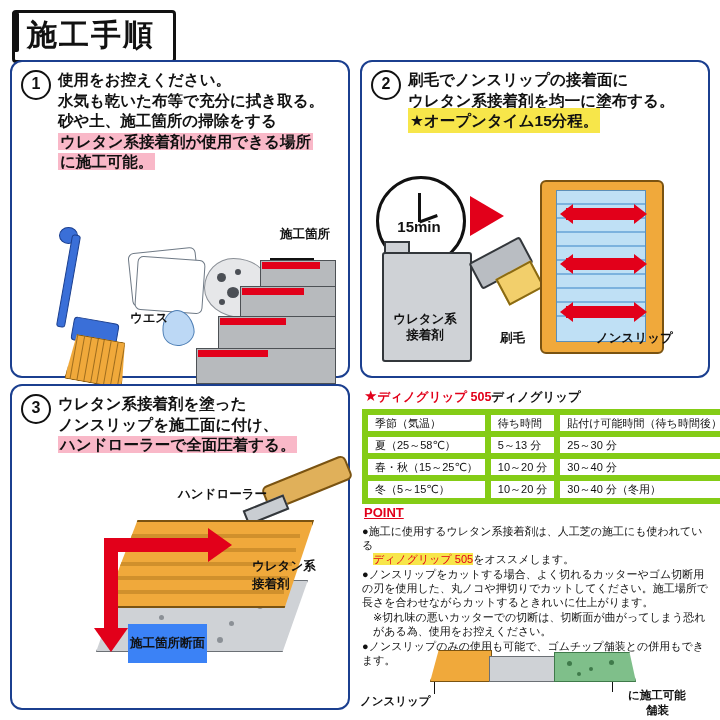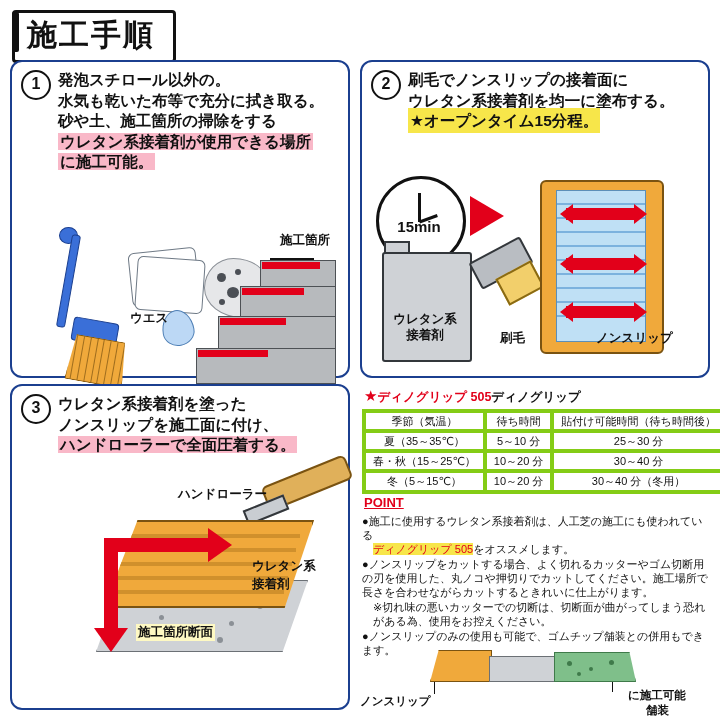--- a/index.html
+++ b/index.html
@@ -110,21 +110,21 @@
   .mat i{position:absolute;height:4px;background:#d0902c;}
   .bigred-v{position:absolute;left:104px;top:538px;width:14px;height:96px;background:#e2001a;}
   .bigred-h{position:absolute;left:104px;top:538px;width:108px;height:14px;background:#e2001a;}
   .bigred-tipR{position:absolute;left:208px;top:528px;width:0;height:0;border-left:24px solid #e2001a;border-top:17px solid transparent;border-bottom:17px solid transparent;}
   .bigred-tipD{position:absolute;left:94px;top:628px;width:0;height:0;border-top:24px solid #e2001a;border-left:17px solid transparent;border-right:17px solid transparent;}
 
   
   .p4{position:absolute;left:362px;top:386px;width:346px;height:330px;font-size:11.5px;line-height:1.3;}
   .tbl-title{font-size:12.5px;font-weight:bold;margin:0 0 3px 2px;}
   table{border-collapse:collapse;width:344px;font-size:11px;}
-  th,td{border:4px solid #84cc16;padding:1px 7px;text-align:center;font-weight:normal;white-space:nowrap;}
+  th,td{border:6px solid #84cc16;padding:1px 7px;text-align:left;font-weight:normal;white-space:nowrap;}
   th{font-weight:normal;}
   .note{margin:3px 0 2px 0;font-size:11px;line-height:1.25;}
   .point{color:#e2001a;font-weight:bold;font-size:13px;margin:1px 0 2px 2px;}
   .point u{}
   .bullets p{margin:0 0 1px 0;font-size:11px;line-height:1.28;}
   .ind{padding-left:11px;display:block;}
   .red{color:#e2001a;}
   .hl-y{background:#f7e64a;}
 
   
@@ -144,21 +144,21 @@
 
   <div class="title-bar">
     <div class="title-accent"></div>
     <div class="title-box">施工手順</div>
   </div>
 
   <div class="panel" id="panel1">
     <div class="step-head">
       <div class="step-num">1</div>
       <div class="step-lines">
-        <div>発泡スチロール以外の。</div>
+        <div>使用をお控えください。</div>
         <div>水気も乾いた布等で充分に拭き取る。</div>
         <div>砂や土、施工箇所の掃除をする</div>
         <div><span class="hl-pink">ウレタン系接着剤が使用できる場所</span></div>
         <div><span class="hl-pink">に施工可能。</span></div>
       </div>
     </div>
 
     <div class="broom-knob"></div>
     <div class="broom-handle"></div>
     <div class="broom-head"></div>
@@ -190,21 +190,21 @@
 
     <div class="stair" style="left:248px;top:198px;width:74px;height:26px;"></div>
     <div class="tread-red" style="left:250px;top:200px;width:58px;height:7px;"></div>
     <div class="stair" style="left:228px;top:224px;width:94px;height:30px;"></div>
     <div class="tread-red" style="left:230px;top:226px;width:62px;height:7px;"></div>
     <div class="stair" style="left:206px;top:254px;width:116px;height:32px;"></div>
     <div class="tread-red" style="left:208px;top:256px;width:66px;height:7px;"></div>
     <div class="stair" style="left:184px;top:286px;width:138px;height:34px;"></div>
     <div class="tread-red" style="left:186px;top:288px;width:70px;height:7px;"></div>
     <div class="leader" style="left:258px;top:196px;width:44px;"></div>
-    <div class="cap art" style="left:268px;top:170px;">施工箇所</div>
+    <div class="cap art" style="left:268px;top:164px;">施工箇所</div>
   </div>
 
   <div class="panel" id="panel2">
     <div class="step-head">
       <div class="step-num">2</div>
       <div class="step-lines">
         <div>刷毛でノンスリップの接着面に</div>
         <div>ウレタン系接着剤を均一に塗布する。</div>
         <div><span class="hl-yellow">★オープンタイム15分程。</span></div>
       </div>
@@ -284,39 +284,39 @@
     <i style="left:14px;top:40px;width:172px;"></i>
     <i style="left:10px;top:54px;width:172px;"></i>
     <i style="left:6px;top:68px;width:172px;"></i>
   </div>
   <div class="bigred-h"></div>
   <div class="bigred-v"></div>
   <div class="bigred-tipR"></div>
   <div class="bigred-tipD"></div>
   <div class="cap" style="position:absolute;left:252px;top:558px;">ウレタン系</div>
   <div class="cap" style="position:absolute;left:252px;top:576px;">接着剤</div>
-  <div class="cap" style="position:absolute;left:136px;top:624px;background:#fef9c3;padding:0 2px;">施工箇所断面</div>
+  <div class="cap" style="position:absolute;left:128px;top:624px;background:#3b82f6;padding:11px 2px;">施工箇所断面</div>
 
   <div class="p4">
     <div class="tbl-title">
       <span class="star">★</span><span class="red">ディノグリップ 505</span><span>ディノグリップ</span>
     </div>
 
     <table>
       <thead>
         <tr>
           <th>季節（気温）</th>
           <th>待ち時間</th>
           <th>貼付け可能時間（待ち時間後）</th>
         </tr>
       </thead>
       <tbody>
         <tr>
-          <td>夏（35～35℃）</td>
-          <td>5～10 分</td>
+          <td>夏（25～58℃）</td>
+          <td>5～13 分</td>
           <td>25～30 分</td>
         </tr>
         <tr>
           <td>春・秋（15～25℃）</td>
           <td>10～20 分</td>
           <td>30～40 分</td>
         </tr>
         <tr>
           <td>冬（5～15℃）</td>
           <td>10～20 分</td>

